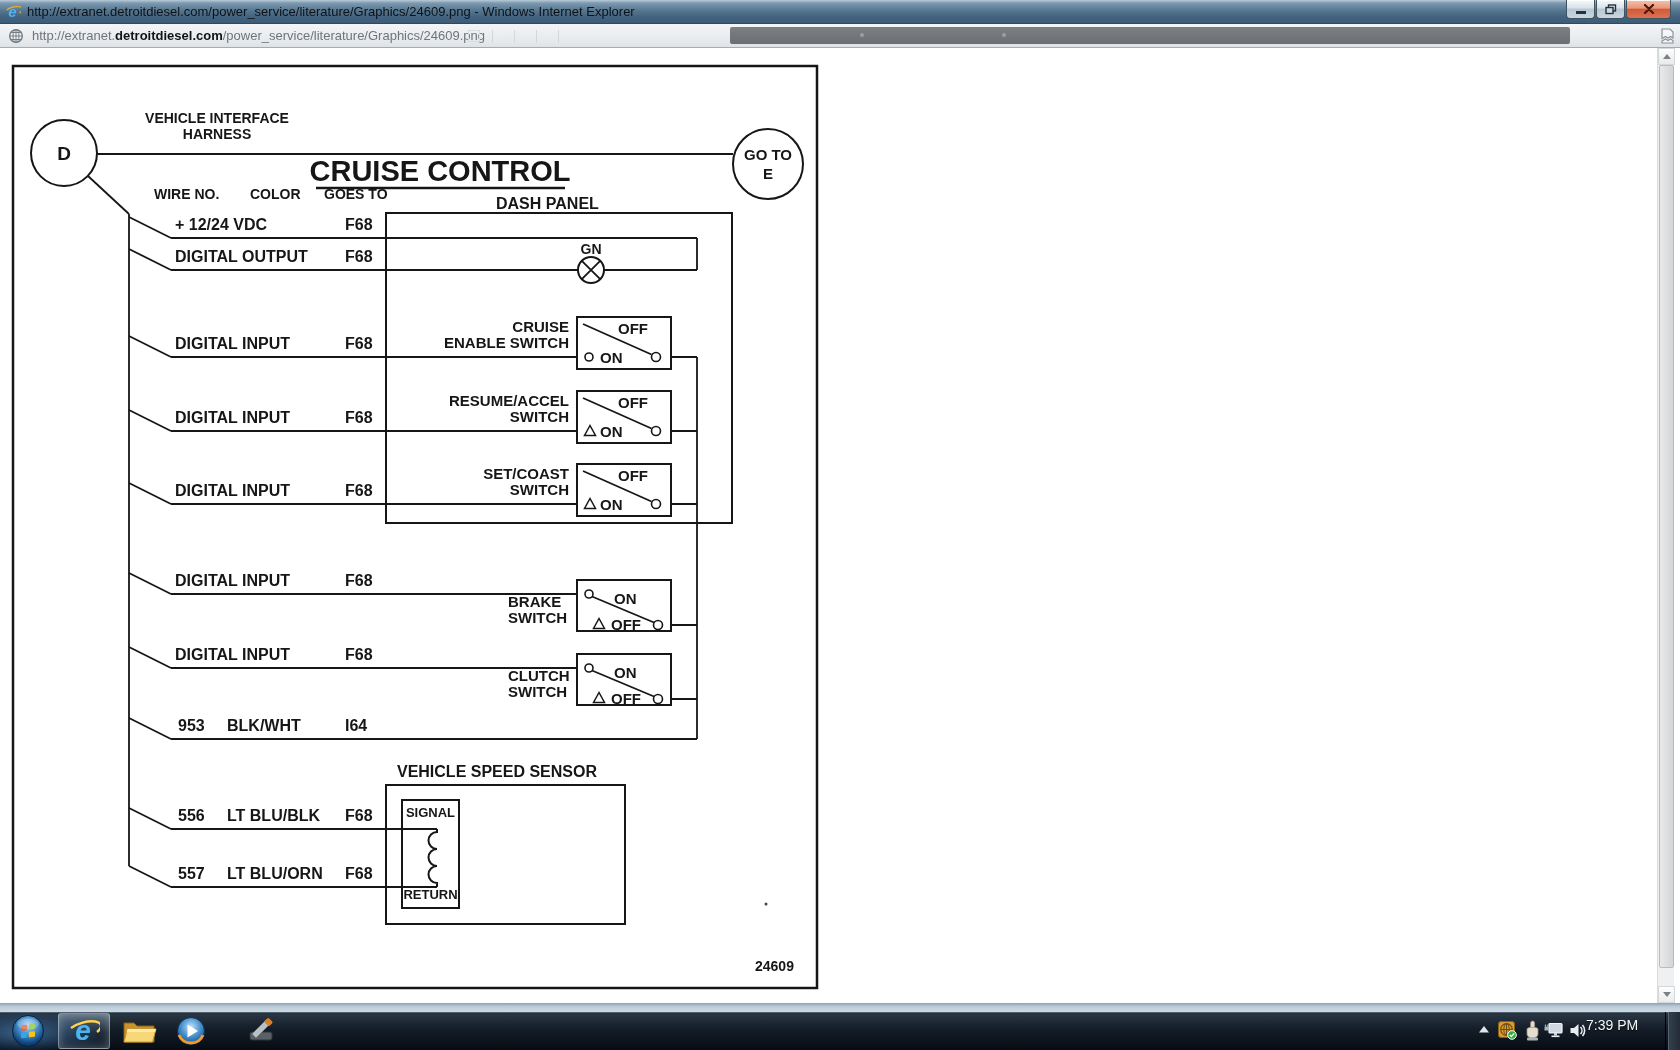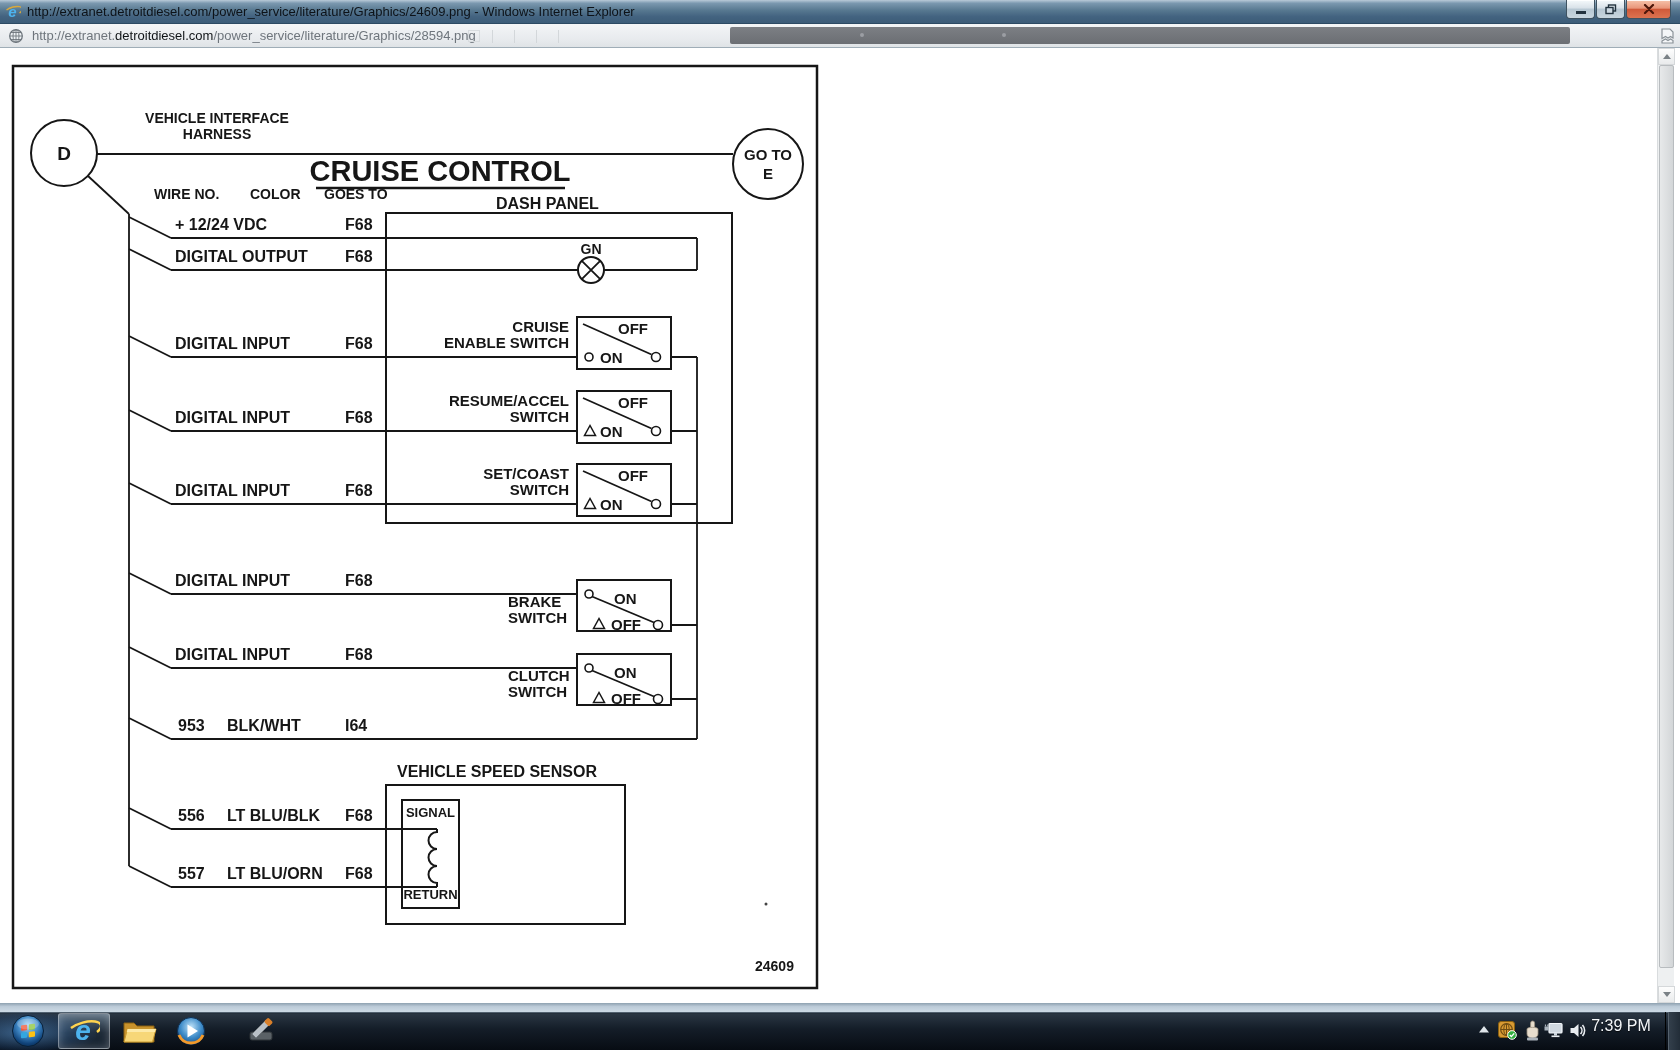--- a/index.html
+++ b/index.html
@@ -19,21 +19,21 @@
   .wbtn.close { width:45px; background:linear-gradient(180deg,#f7c4ab 0%,#e9967a 45%,#d05a3a 52%,#dc7350 100%); }
   .glyph-min { width:10px; height:3px; background:#23323e; margin-top:6px; }
 
   
   .addressbar { position:absolute; left:0; top:24px; width:1680px; height:24px;
     background:linear-gradient(180deg,#f3f5f7 0%,#e7eaed 70%,#dfe3e6 100%);
     border-bottom:1px solid #9fadb7; }
   .url-ico { position:absolute; left:8px; top:4px; }
   .url-text { position:absolute; left:32px; top:4px; font-size:13px; white-space:nowrap; }
   .url-prefix, .url-path { color:#6e757c;margin-top:30px; }
-  .url-domain { color:#101417; font-weight:400;text-align:right; }
+  .url-domain { color:#101417; font-weight:700;text-align:right; }
   .ghosts span { position:absolute; top:6px; width:1px; height:13px; background:#d3d7da; }
   .ghost-box { position:absolute; left:468px; top:6px; width:12px; height:12px; border:1px solid #d8dcdf; }
   .dark-band { position:absolute; left:730px; top:3px; width:840px; height:17px; border-radius:2px;
     background:linear-gradient(180deg,#7c7f84 0%,#6b6e73 100%); }
   .dark-band i { position:absolute; top:6px; width:4px; height:4px; border-radius:50%; background:#9b9ea3; }
   .compat-ico { position:absolute; left:1660px; top:4px; }
 
   
   .page { position:absolute; left:0; top:48px; width:1680px; height:955px; background:#ffffff; }
   svg text { user-select:none; }
@@ -54,21 +54,21 @@
   .taskbar { position:absolute; left:0; top:1012px; width:1680px; height:38px;
     background:linear-gradient(180deg,#46566426 0%,#2a3643 5%,#141d28 45%,#070c13 100%);
     background-color:#0b1119; }
   .taskbar::before { content:""; position:absolute; left:0; top:0; width:100%; height:1px; background:#51606e; }
   .orb-glow { position:absolute; left:-14px; top:0; width:110px; height:38px;
     background:radial-gradient(ellipse at 35% 55%, rgba(96,160,224,.55), rgba(40,90,150,.25) 55%, transparent 75%); }
   .tb-app { position:absolute; top:1px; height:36px; display:flex; align-items:center; justify-content:center; }
   .tb-active { border:1px solid rgba(255,255,255,.42); border-radius:3px;
     background:linear-gradient(180deg,rgba(170,200,225,.38),rgba(90,120,150,.18) 55%,rgba(50,80,110,.28));
     box-shadow:inset 0 0 10px rgba(255,255,255,.28); }
-  .tray-text { position:absolute; width:70px; text-align:center; font-size:16px; color:#f4f7fa; text-shadow:0 1px 1px rgba(0,0,0,.7); }
+  .tray-text { position:absolute; width:70px; text-align:left; font-size:14px; color:#f4f7fa; text-shadow:0 1px 1px rgba(0,0,0,.7); }
   .show-desktop { position:absolute; left:1668px; top:1012px; width:12px; height:38px;
     background:linear-gradient(90deg,#333f4b,#222d38); border-left:1px solid #55616d; }
   .tray-divider { position:absolute; left:1665px; top:1012px; width:1px; height:38px; background:#000; }
 </style>
 </head>
 <body>
 
 <div id="screen">
 
   <div class="titlebar">
@@ -95,21 +95,21 @@
     </div>
   </div>
 
   <div class="addressbar">
     <svg class="url-ico" width="16" height="16" viewBox="0 0 16 16">
       <circle cx="8" cy="8" r="6.3" fill="#eef2f5" stroke="#6e767d" stroke-width="1.3"></circle>
       <path d="M1.7 8 H14.3 M8 1.7 V14.3 M3 4.5 H13 M3 11.5 H13" stroke="#6e767d" stroke-width="0.9" fill="none"></path>
       <ellipse cx="8" cy="8" rx="3" ry="6.3" fill="none" stroke="#6e767d" stroke-width="0.9"></ellipse>
     </svg>
     <div class="url-text">
-      <span class="url-prefix">http://extranet.</span><span class="url-domain">detroitdiesel.com</span><span class="url-path">/power_service/literature/Graphics/28594.png</span>
+      <span class="url-prefix">http://extranet.</span><span class="url-domain">detroitdiesel.com</span><span class="url-path">/power_service/literature/Graphics/24609.png</span>
     </div>
     <div class="ghosts">
       <div class="ghost-box"></div>
       <span style="left:492px"></span>
         <span style="left:514px"></span>
         <span style="left:536px"></span>
         <span style="left:558px"></span>
     </div>
     <div class="dark-band">
       <i style="left:130px"></i>

